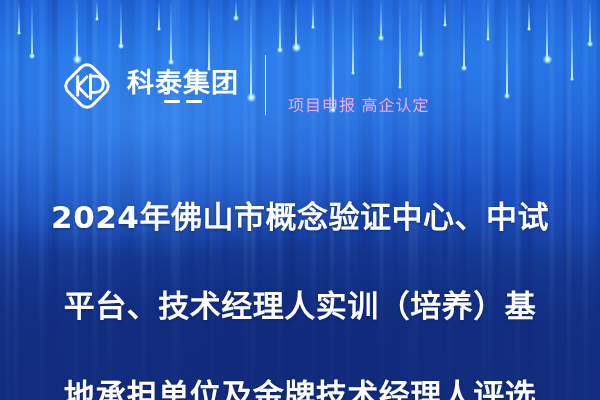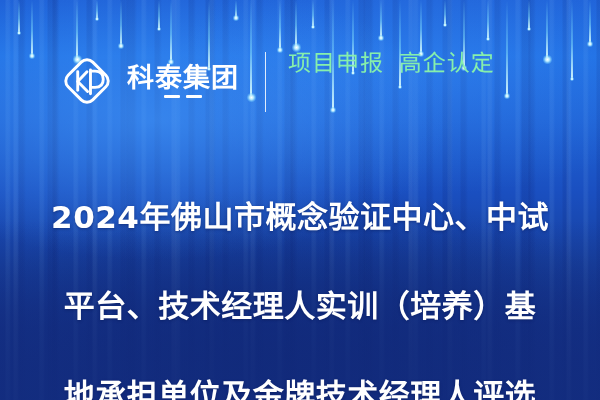--- a/index.html
+++ b/index.html
@@ -114,24 +114,24 @@
       rgba(120,210,255,0.45) 60%,
       rgba(90,190,255,0.0) 100%);
   }
   .trail-dot.sm { width: 4px; height: 4px; margin-left: -1px; }
   .trail-dot.lg { width: 9px; height: 9px; margin-left: -3.5px; }
 
   
   .header {
     position: absolute;
     left: 0; right: 0;
-    top: 52px;
+    top: 39px;
     height: 76px;
     display: flex;
-    align-items: flex-start;
+    align-items: flex-end;
     padding-left: 58px;
   }
 
   .logo-lockup {
     display: flex;
     align-items: center;
     gap: 11px;
   }
   .logo-mark {
     width: 58px;
@@ -194,26 +194,26 @@
   }
   .tagline-main {
     color: #ffffff;
     font-size: 26px;
     line-height: 1.15;
     letter-spacing: 1px;
     white-space: nowrap;
     font-family: "DejaVu Serif", "Liberation Serif", serif;
   }
   .tagline-sub {
-    color: #86efac;
-    font-size: 23px;
+    color: #f0abfc;
+    font-size: 16px;
     line-height: 1.15;
     letter-spacing: 1px;
     white-space: nowrap;
-    font-family: Liberation Mono, monospace;
+    font-family: Liberation Sans, sans-serif;
   }
 
   
   .title-block {
     position: absolute;
     left: 0; right: 0;
     top: 152px;
     padding: 0 26px;
     text-align: center;
   }

